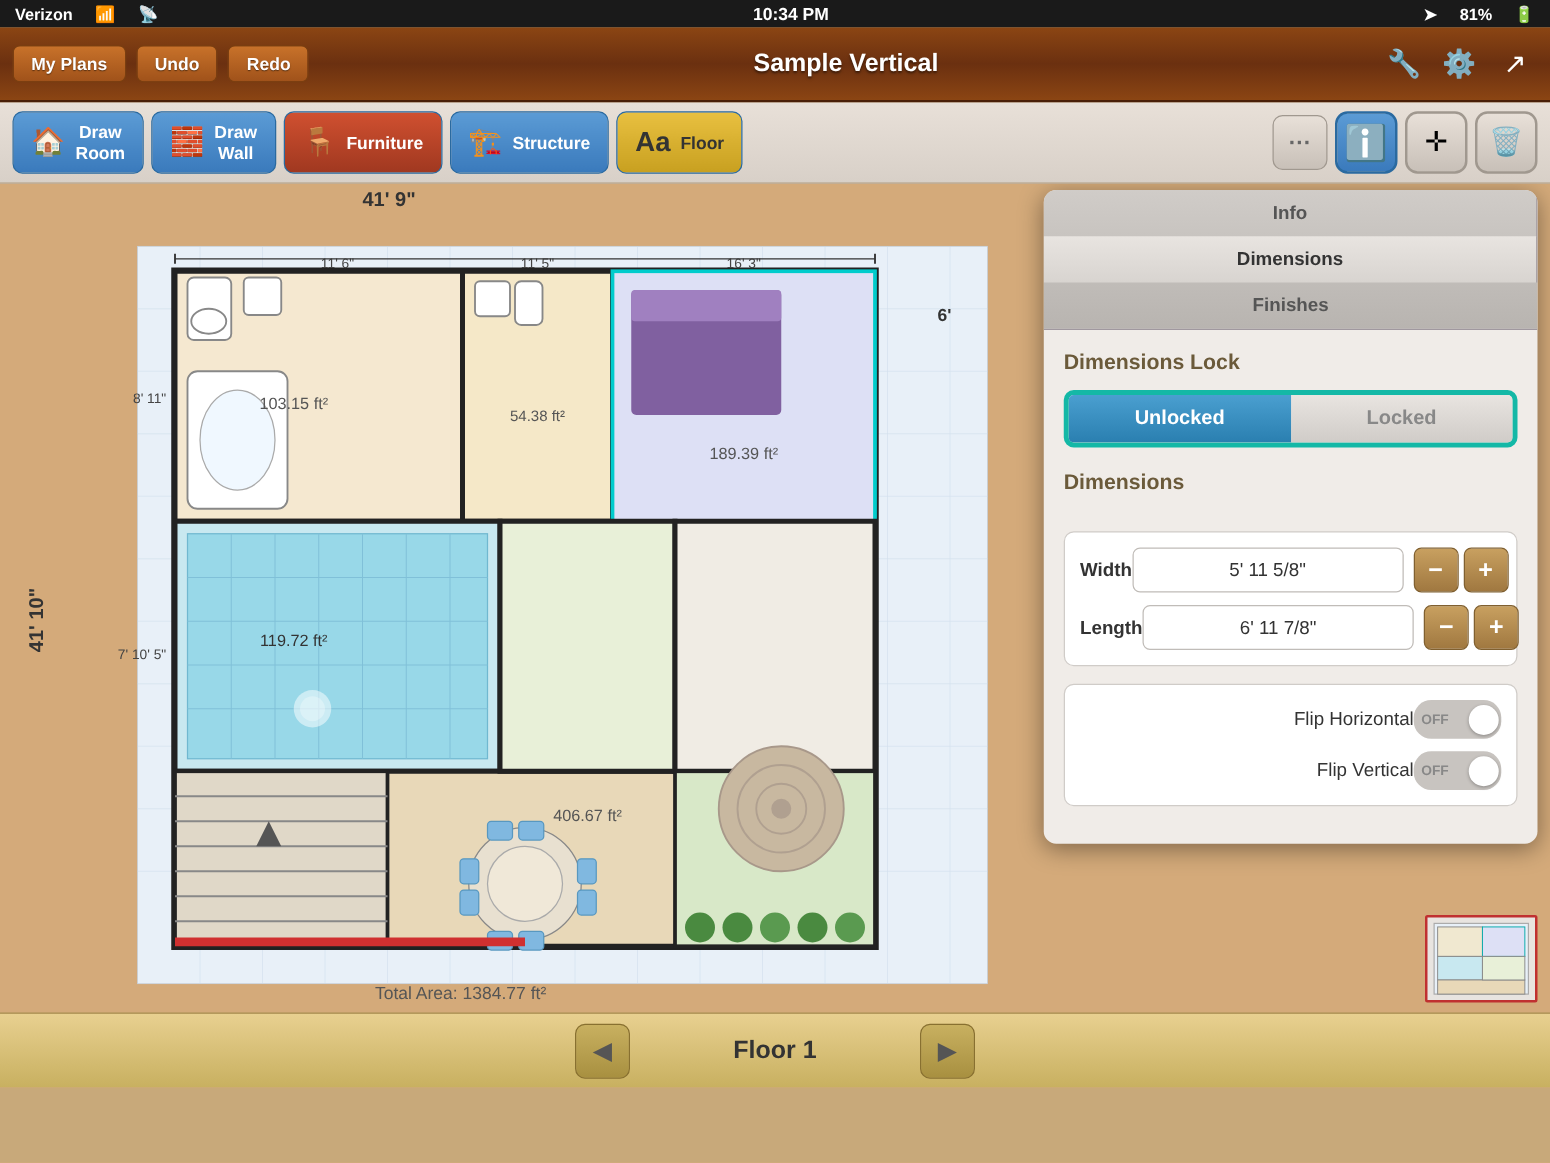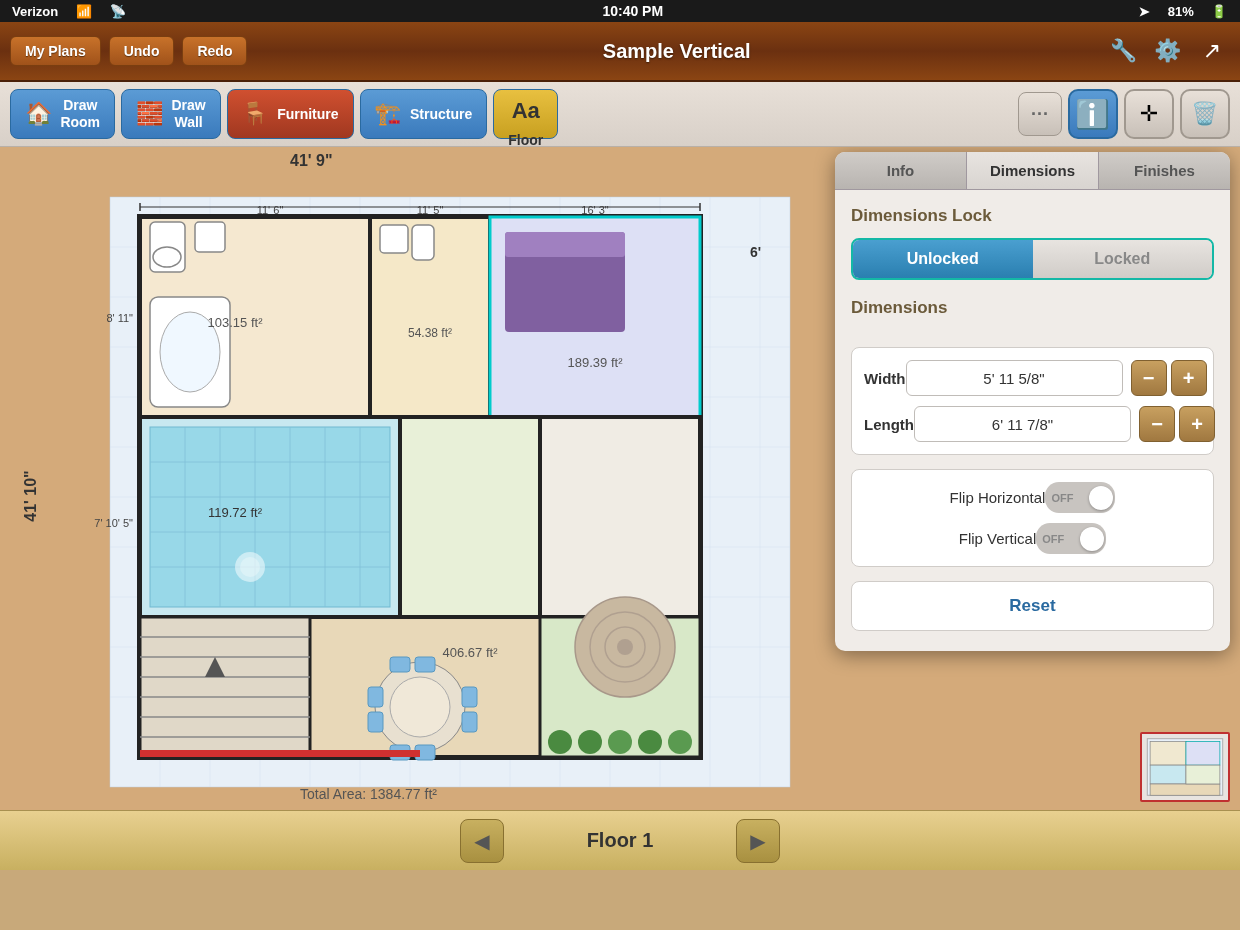--- a/index.html
+++ b/index.html
@@ -93,21 +93,21 @@
       font-weight: 600;
       padding: 8px 14px;
       cursor: pointer;
       height: 50px;
       text-align: center;
     }
     .tool-btn.draw-room { background: linear-gradient(180deg, #5b9bd5 0%, #3a7abc 100%); }
     .tool-btn.draw-wall { background: linear-gradient(180deg, #5b9bd5 0%, #3a7abc 100%); }
     .tool-btn.furniture { background: linear-gradient(180deg, #d05030 0%, #a03820 100%); }
     .tool-btn.structure { background: linear-gradient(180deg, #5b9bd5 0%, #3a7abc 100%); }
-    .tool-btn.labels { background: linear-gradient(180deg, #e8c040 0%, #c8a020 100%); color: #333; flex-direction: column; }
+    .tool-btn.labels { background: linear-gradient(180deg, #e8c040 0%, #c8a020 100%); color: #333; }
     .tool-spacer { flex: 1; }
     .tool-more {
       width: 44px;
       height: 44px;
       background: linear-gradient(180deg, #e8e0d8 0%, #c8c0b8 100%);
       border: 1px solid #a0988f;
       border-radius: 8px;
       display: flex;
       align-items: center;
       justify-content: center;
@@ -201,20 +201,21 @@
       transform: translateX(-50%);
       border-left: 12px solid transparent;
       border-right: 12px solid transparent;
       border-bottom: 12px solid #d0ccc8;
     }
 
     .panel-tabs {
       display: flex;
       background: linear-gradient(180deg, #d0ccc8 0%, #b8b4b0 100%);
       border-bottom: 1px solid #a0989f;
+      flex-direction: column;
     }
     .panel-tab {
       flex: 1;
       padding: 10px;
       text-align: center;
       font-size: 15px;
       font-weight: 600;
       color: #555;
       cursor: pointer;
       border-right: 1px solid #a0989f;
@@ -234,21 +235,21 @@
       font-weight: 700;
       color: #6b5a3a;
       margin-bottom: 12px;
     }
 
     
     .lock-toggle {
       display: flex;
       border-radius: 8px;
       overflow: hidden;
-      border: 2px solid #14b8a6;
+      border: 4px solid #14b8a6;
       margin-bottom: 18px;
     }
     .lock-btn {
       flex: 1;
       padding: 10px;
       text-align: center;
       font-size: 16px;
       font-weight: 700;
       cursor: pointer;
     }
@@ -317,21 +318,21 @@
     .flip-section {
       background: white;
       border-radius: 8px;
       border: 1px solid #d0ccc8;
       padding: 12px;
       margin-bottom: 14px;
     }
     .flip-row {
       display: flex;
       align-items: center;
-      justify-content: center;
+      justify-content: flex-end;
       margin-bottom: 10px;
     }
     .flip-row:last-child { margin-bottom: 0; }
     .flip-label {
       font-size: 15px;
       color: #333;
     }
     .toggle-off {
       display: flex;
       align-items: center;
@@ -459,21 +460,21 @@
   </style>
 </head>
 <body>
 
 <div id="status-bar">
   <div class="status-left">
     <span>Verizon</span>
     <span>📶</span>
     <span>📡</span>
   </div>
-  <div style="font-size:14px;font-weight:700;">10:40 PM</div>
+  <div style="font-size:14px;font-weight:700;">10:34 PM</div>
   <div class="status-right">
     <span>➤</span>
     <span>81%</span>
     <span>🔋</span>
   </div>
 </div>
 
 <div id="toolbar">
   <button class="toolbar-btn">My Plans</button>
   <button class="toolbar-btn">Undo</button>
@@ -745,23 +746,20 @@
         </div>
         <div class="flip-row">
           <span class="flip-label">Flip Vertical</span>
           <div class="toggle-off">
             <span class="toggle-text">OFF</span>
             <div class="toggle-thumb"></div>
           </div>
         </div>
       </div>
 
-      <div class="reset-section">
-        <button class="reset-btn">Reset</button>
-      </div>
     </div>
   </div>
 
   <div id="bottom-bar" style="position:absolute; bottom:0; left:0; right:0; height:60px; background:linear-gradient(180deg,#e8d090 0%,#c8b060 100%); border-top:1px solid #a89050; display:flex; align-items:center; justify-content:center;">
     <div class="floor-nav-btn">
       <span>◀</span>
     </div>
     <div id="floor-label">Floor 1</div>
     <div class="floor-nav-btn">
       <span>▶</span>

